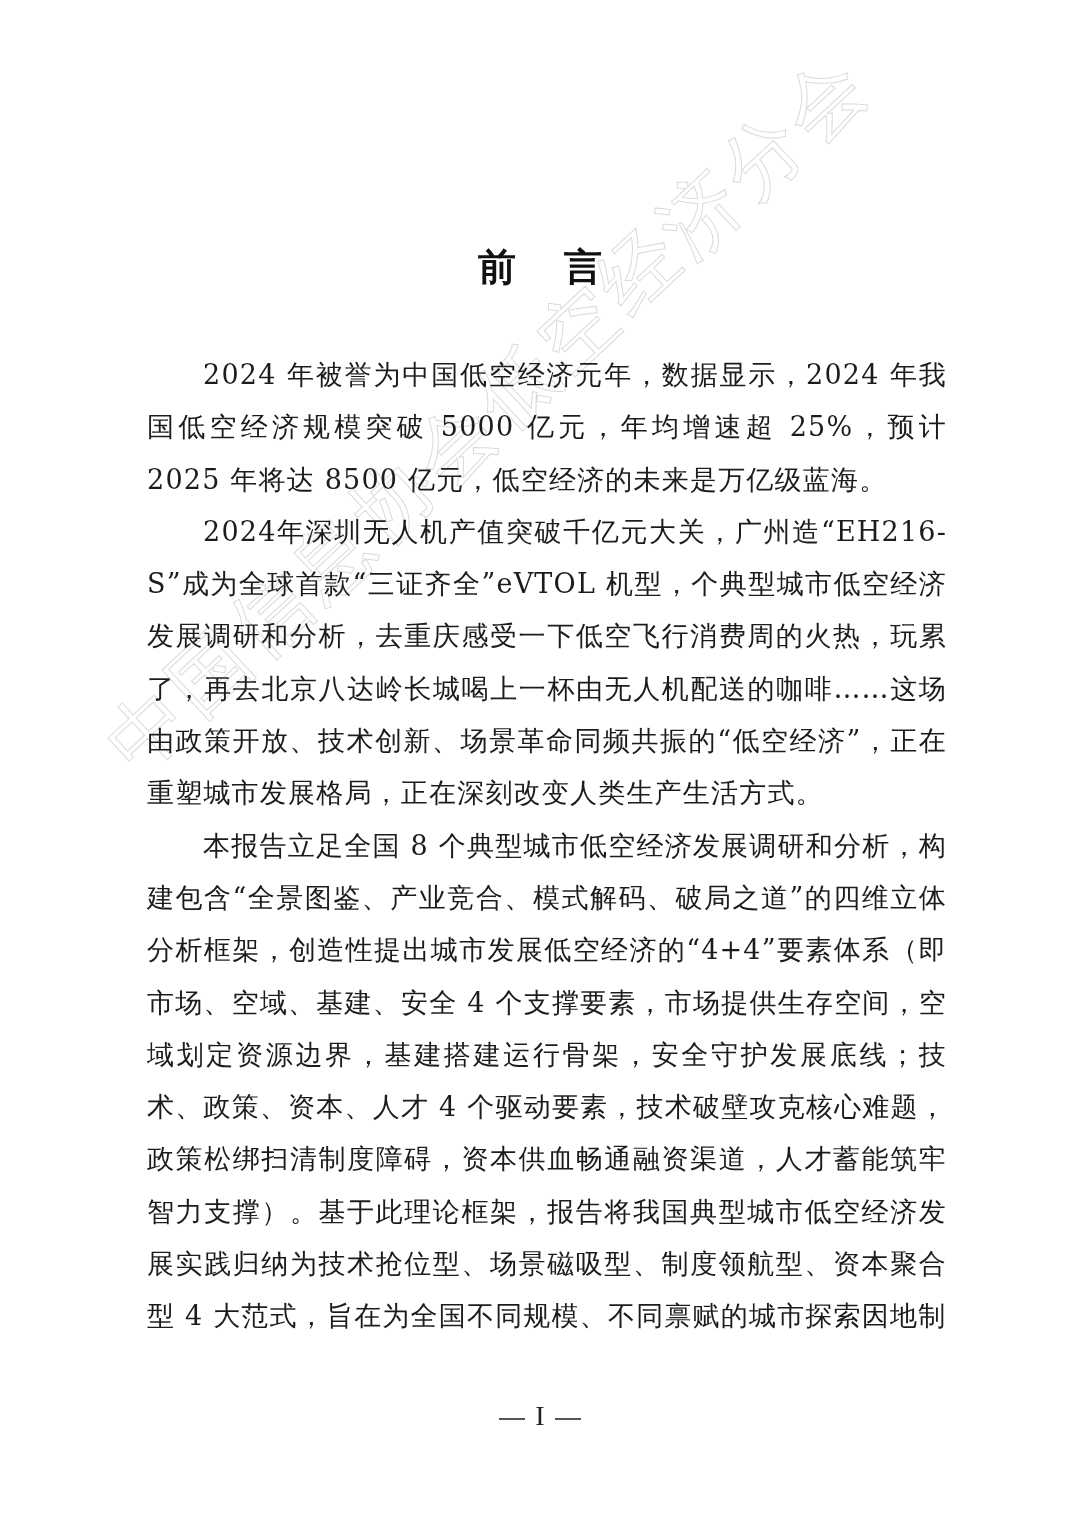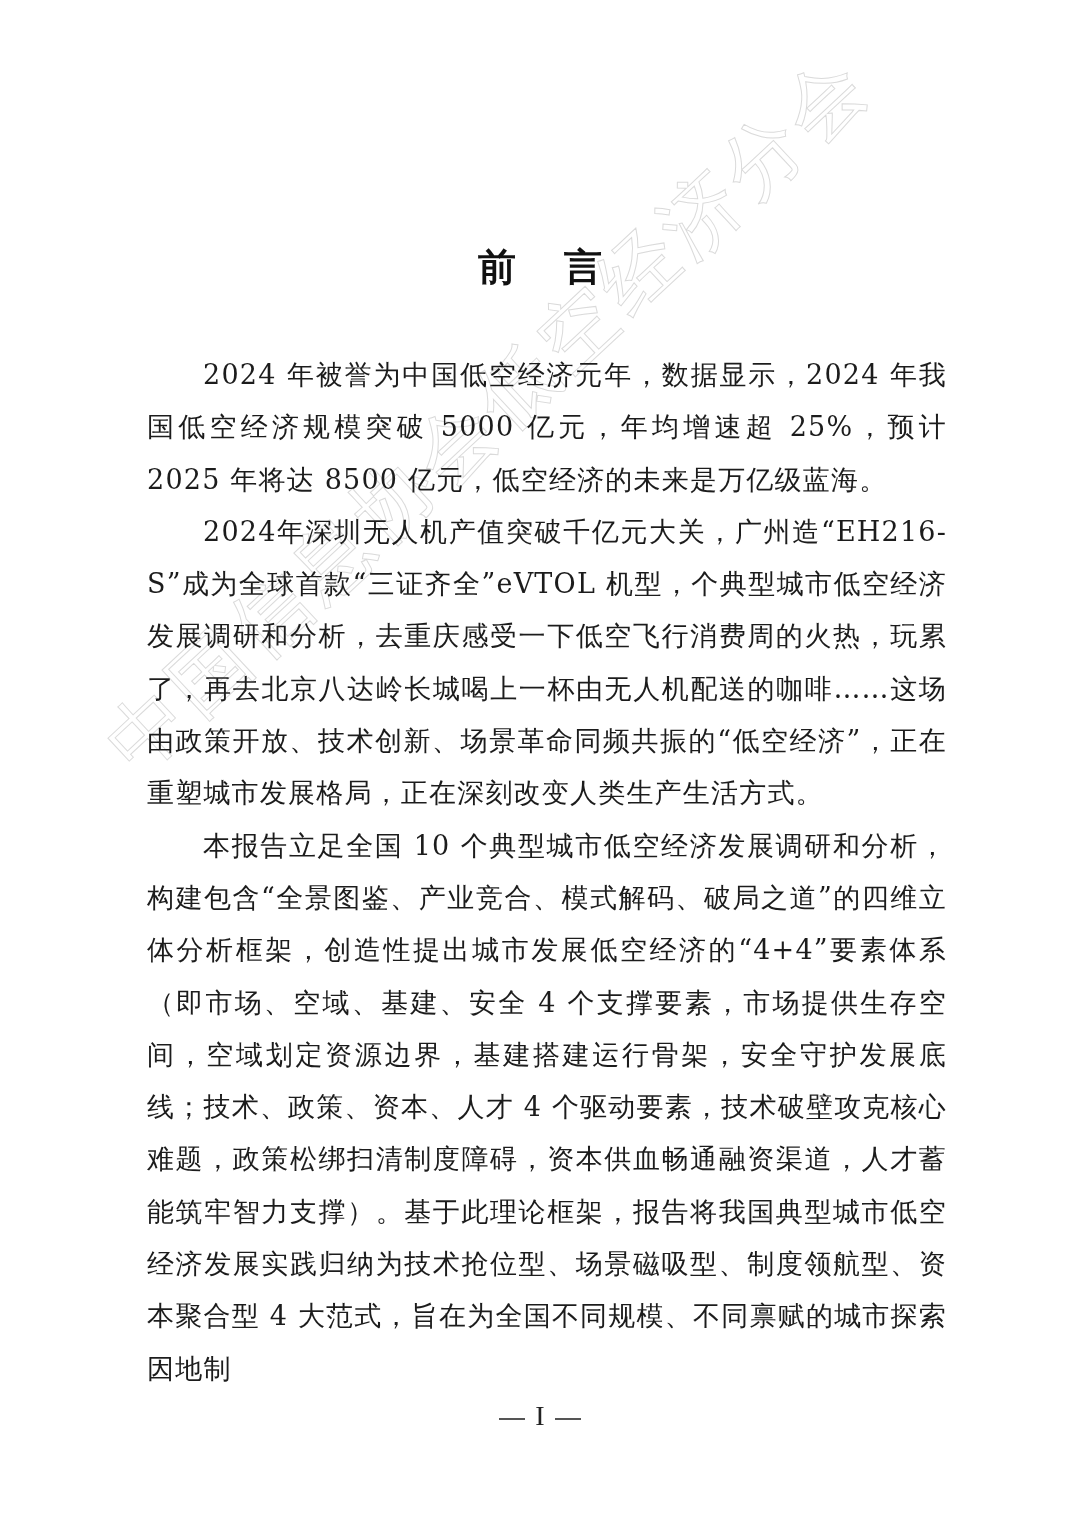--- a/index.html
+++ b/index.html
@@ -90,20 +90,20 @@
 
 <div class="page">
 
   <div class="watermark">中国信息协会低空经济分会</div>
 
   <div class="title">前言</div>
 
   <div class="body-text">
     <p class="para">2024 年被誉为中国低空经济元年，数据显示，2024 年我国低空经济规模突破 5000 亿元，年均增速超 25%，预计 2025 年将达 8500 亿元，低空经济的未来是万亿级蓝海。</p>
     <p class="para">2024年深圳无人机产值突破千亿元大关，广州造“EH216-S”成为全球首款“三证齐全”eVTOL 机型，个典型城市低空经济发展调研和分析，去重庆感受一下低空飞行消费周的火热，玩累了，再去北京八达岭长城喝上一杯由无人机配送的咖啡……这场由政策开放、技术创新、场景革命同频共振的“低空经济”，正在重塑城市发展格局，正在深刻改变人类生产生活方式。</p>
-    <p class="para">本报告立足全国 10 个典型城市低空经济发展调研和分析，构建包含“全景图鉴、产业竞合、模式解码、破局之道”的四维立体分析框架，创造性提出城市发展低空经济的“4+4”要素体系（即市场、空域、基建、安全 4 个支撑要素，市场提供生存空间，空域划定资源边界，基建搭建运行骨架，安全守护发展底线；技术、政策、资本、人才 4 个驱动要素，技术破壁攻克核心难题，政策松绑扫清制度障碍，资本供血畅通融资渠道，人才蓄能筑牢智力支撑）。基于此理论框架，报告将我国典型城市低空经济发展实践归纳为技术抢位型、场景磁吸型、制度领航型、资本聚合型 4 大范式，旨在为全国不同规模、不同禀赋的城市探索因地制</p>
+    <p class="para">本报告立足全国 8 个典型城市低空经济发展调研和分析，构建包含“全景图鉴、产业竞合、模式解码、破局之道”的四维立体分析框架，创造性提出城市发展低空经济的“4+4”要素体系（即市场、空域、基建、安全 4 个支撑要素，市场提供生存空间，空域划定资源边界，基建搭建运行骨架，安全守护发展底线；技术、政策、资本、人才 4 个驱动要素，技术破壁攻克核心难题，政策松绑扫清制度障碍，资本供血畅通融资渠道，人才蓄能筑牢智力支撑）。基于此理论框架，报告将我国典型城市低空经济发展实践归纳为技术抢位型、场景磁吸型、制度领航型、资本聚合型 4 大范式，旨在为全国不同规模、不同禀赋的城市探索因地制</p>
   </div>
 
   <div class="footer">
     <span class="dash"></span><span>I</span><span class="dash"></span>
   </div>
 
 </div>
 
 </body></html>

